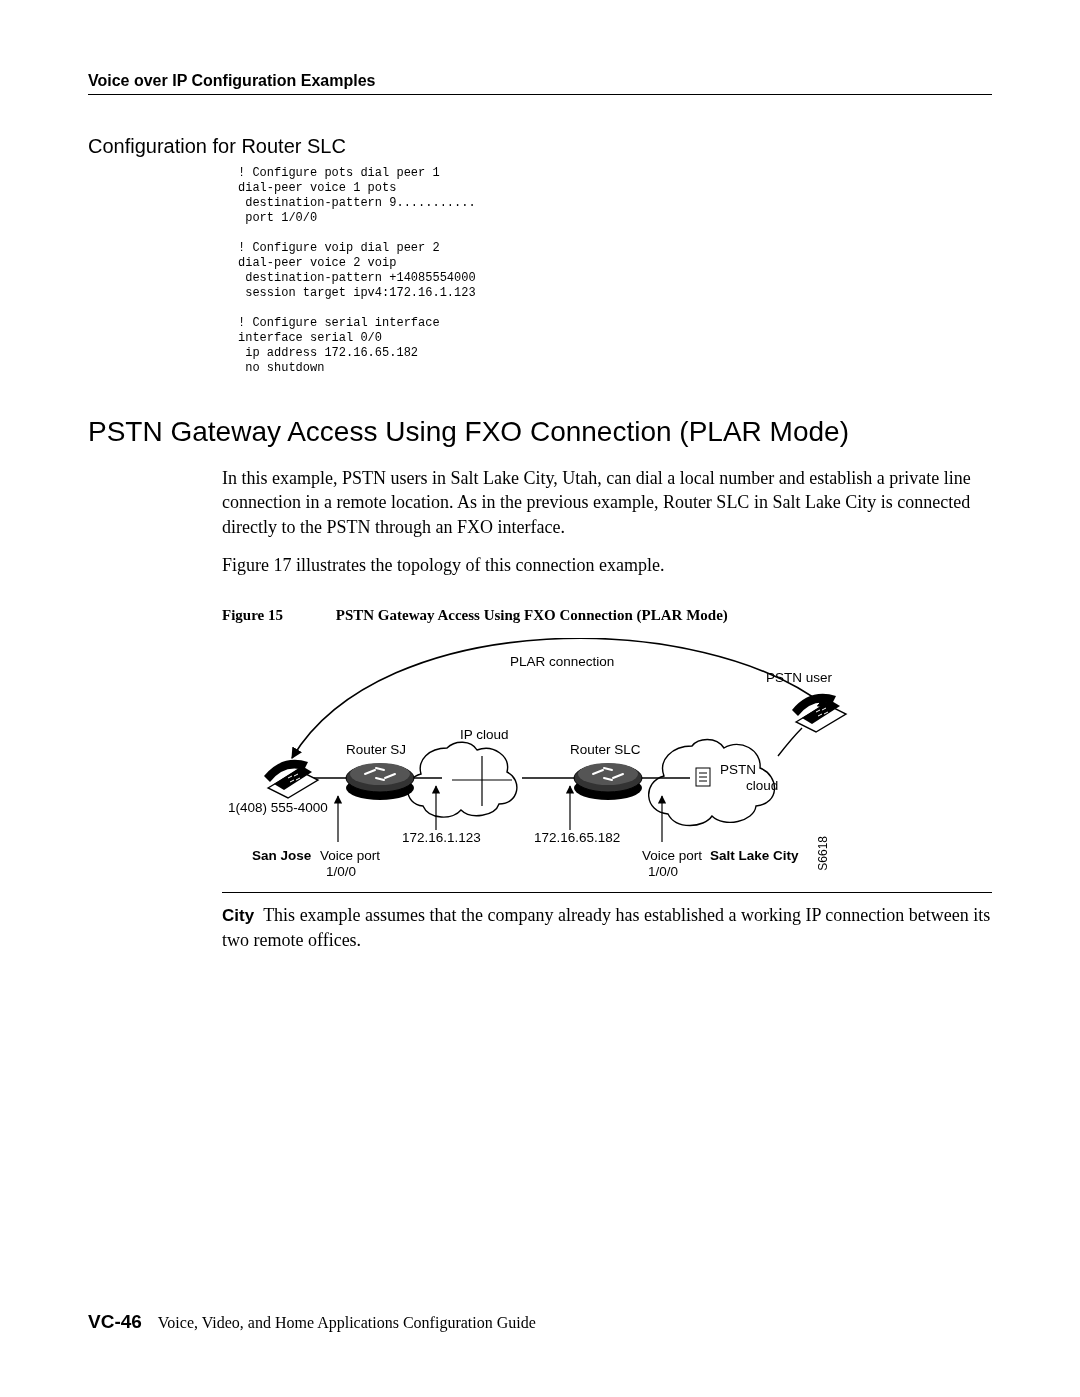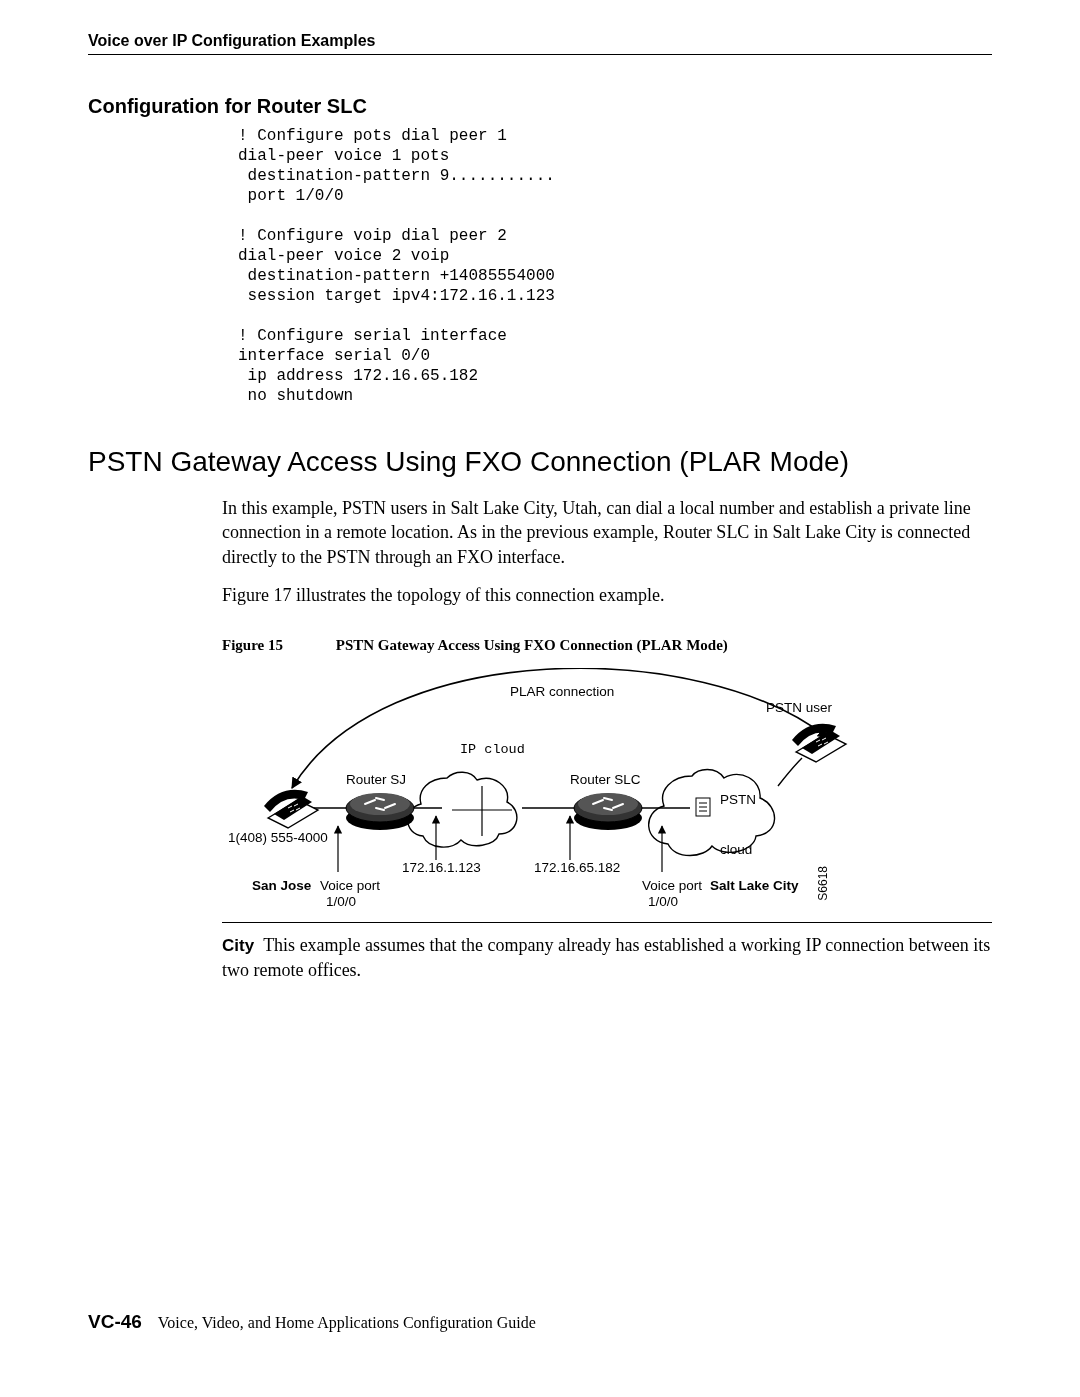--- a/index.html
+++ b/index.html
@@ -6,42 +6,42 @@
     margin: 0;
     padding: 0;
     font-family: "Times New Roman", Times, serif;
     background: #fff;
     color: #000;
     width: 1080px;
     height: 1397px;
     position: relative;
   }
   .page {
-    padding: 32px 88px 0 88px;
+    padding: 72px 88px 0 88px;
   }
   .running-head {
     font-family: Arial, Helvetica, sans-serif;
     font-weight: bold;
     font-size: 16px;
     margin-bottom: 4px;
   }
   .rule {
     border: none;
     border-top: 1.5px solid #000;
     margin: 0 0 40px 0;
   }
   .h2 {
     font-family: Arial, Helvetica, sans-serif;
     font-size: 20px;
-    font-weight: bold;
+    font-weight: normal;
     margin: 0 0 8px 0;
   }
   .code {
     font-family: "Courier New", Courier, monospace;
-    font-size: 16px;
+    font-size: 12px;
     white-space: pre;
     line-height: 1.25;
     margin-left: 150px;
   }
   .h1 {
     font-family: Arial, Helvetica, sans-serif;
     font-size: 28px;
     font-weight: normal;
     margin: 40px 0 18px 0;
   }
@@ -207,25 +207,25 @@
       <line x1="116" y1="204" x2="116" y2="158" stroke="#000" stroke-width="1.2" marker-end="url(#arrow)"></line>
       <line x1="214" y1="192" x2="214" y2="148" stroke="#000" stroke-width="1.2" marker-end="url(#arrow)"></line>
       <line x1="348" y1="192" x2="348" y2="148" stroke="#000" stroke-width="1.2" marker-end="url(#arrow)"></line>
       <line x1="440" y1="204" x2="440" y2="158" stroke="#000" stroke-width="1.2" marker-end="url(#arrow)"></line>
     </svg>
 
     <span class="lbl" style="left:288px; top:16px;">PLAR connection</span>
     <span class="lbl" style="left:544px; top:32px;">PSTN user</span>
 
     <span class="lbl" style="left:124px; top:104px;">Router SJ</span>
-    <span class="lbl" style="left:238px; top:74px;font-family:Liberation Mono, monospace;">IP cloud</span>
+    <span class="lbl" style="left:238px; top:89px;">IP cloud</span>
     <span class="lbl" style="left:348px; top:104px;">Router SLC</span>
 
     <span class="lbl" style="left:498px; top:124px;">PSTN</span>
-    <span class="lbl" style="left:498px; top:140px;margin-top:34px;">cloud</span>
+    <span class="lbl" style="left:524px; top:140px;">cloud</span>
 
     <span class="lbl" style="left:6px; top:162px;">1(408) 555-4000</span>
 
     <span class="lbl" style="left:180px; top:192px;">172.16.1.123</span>
     <span class="lbl" style="left:312px; top:192px;">172.16.65.182</span>
 
     <span class="lbl" style="left:30px; top:210px; font-weight:bold;">San Jose</span>
     <span class="lbl" style="left:98px; top:210px;">Voice port</span>
     <span class="lbl" style="left:104px; top:226px;">1/0/0</span>
 

